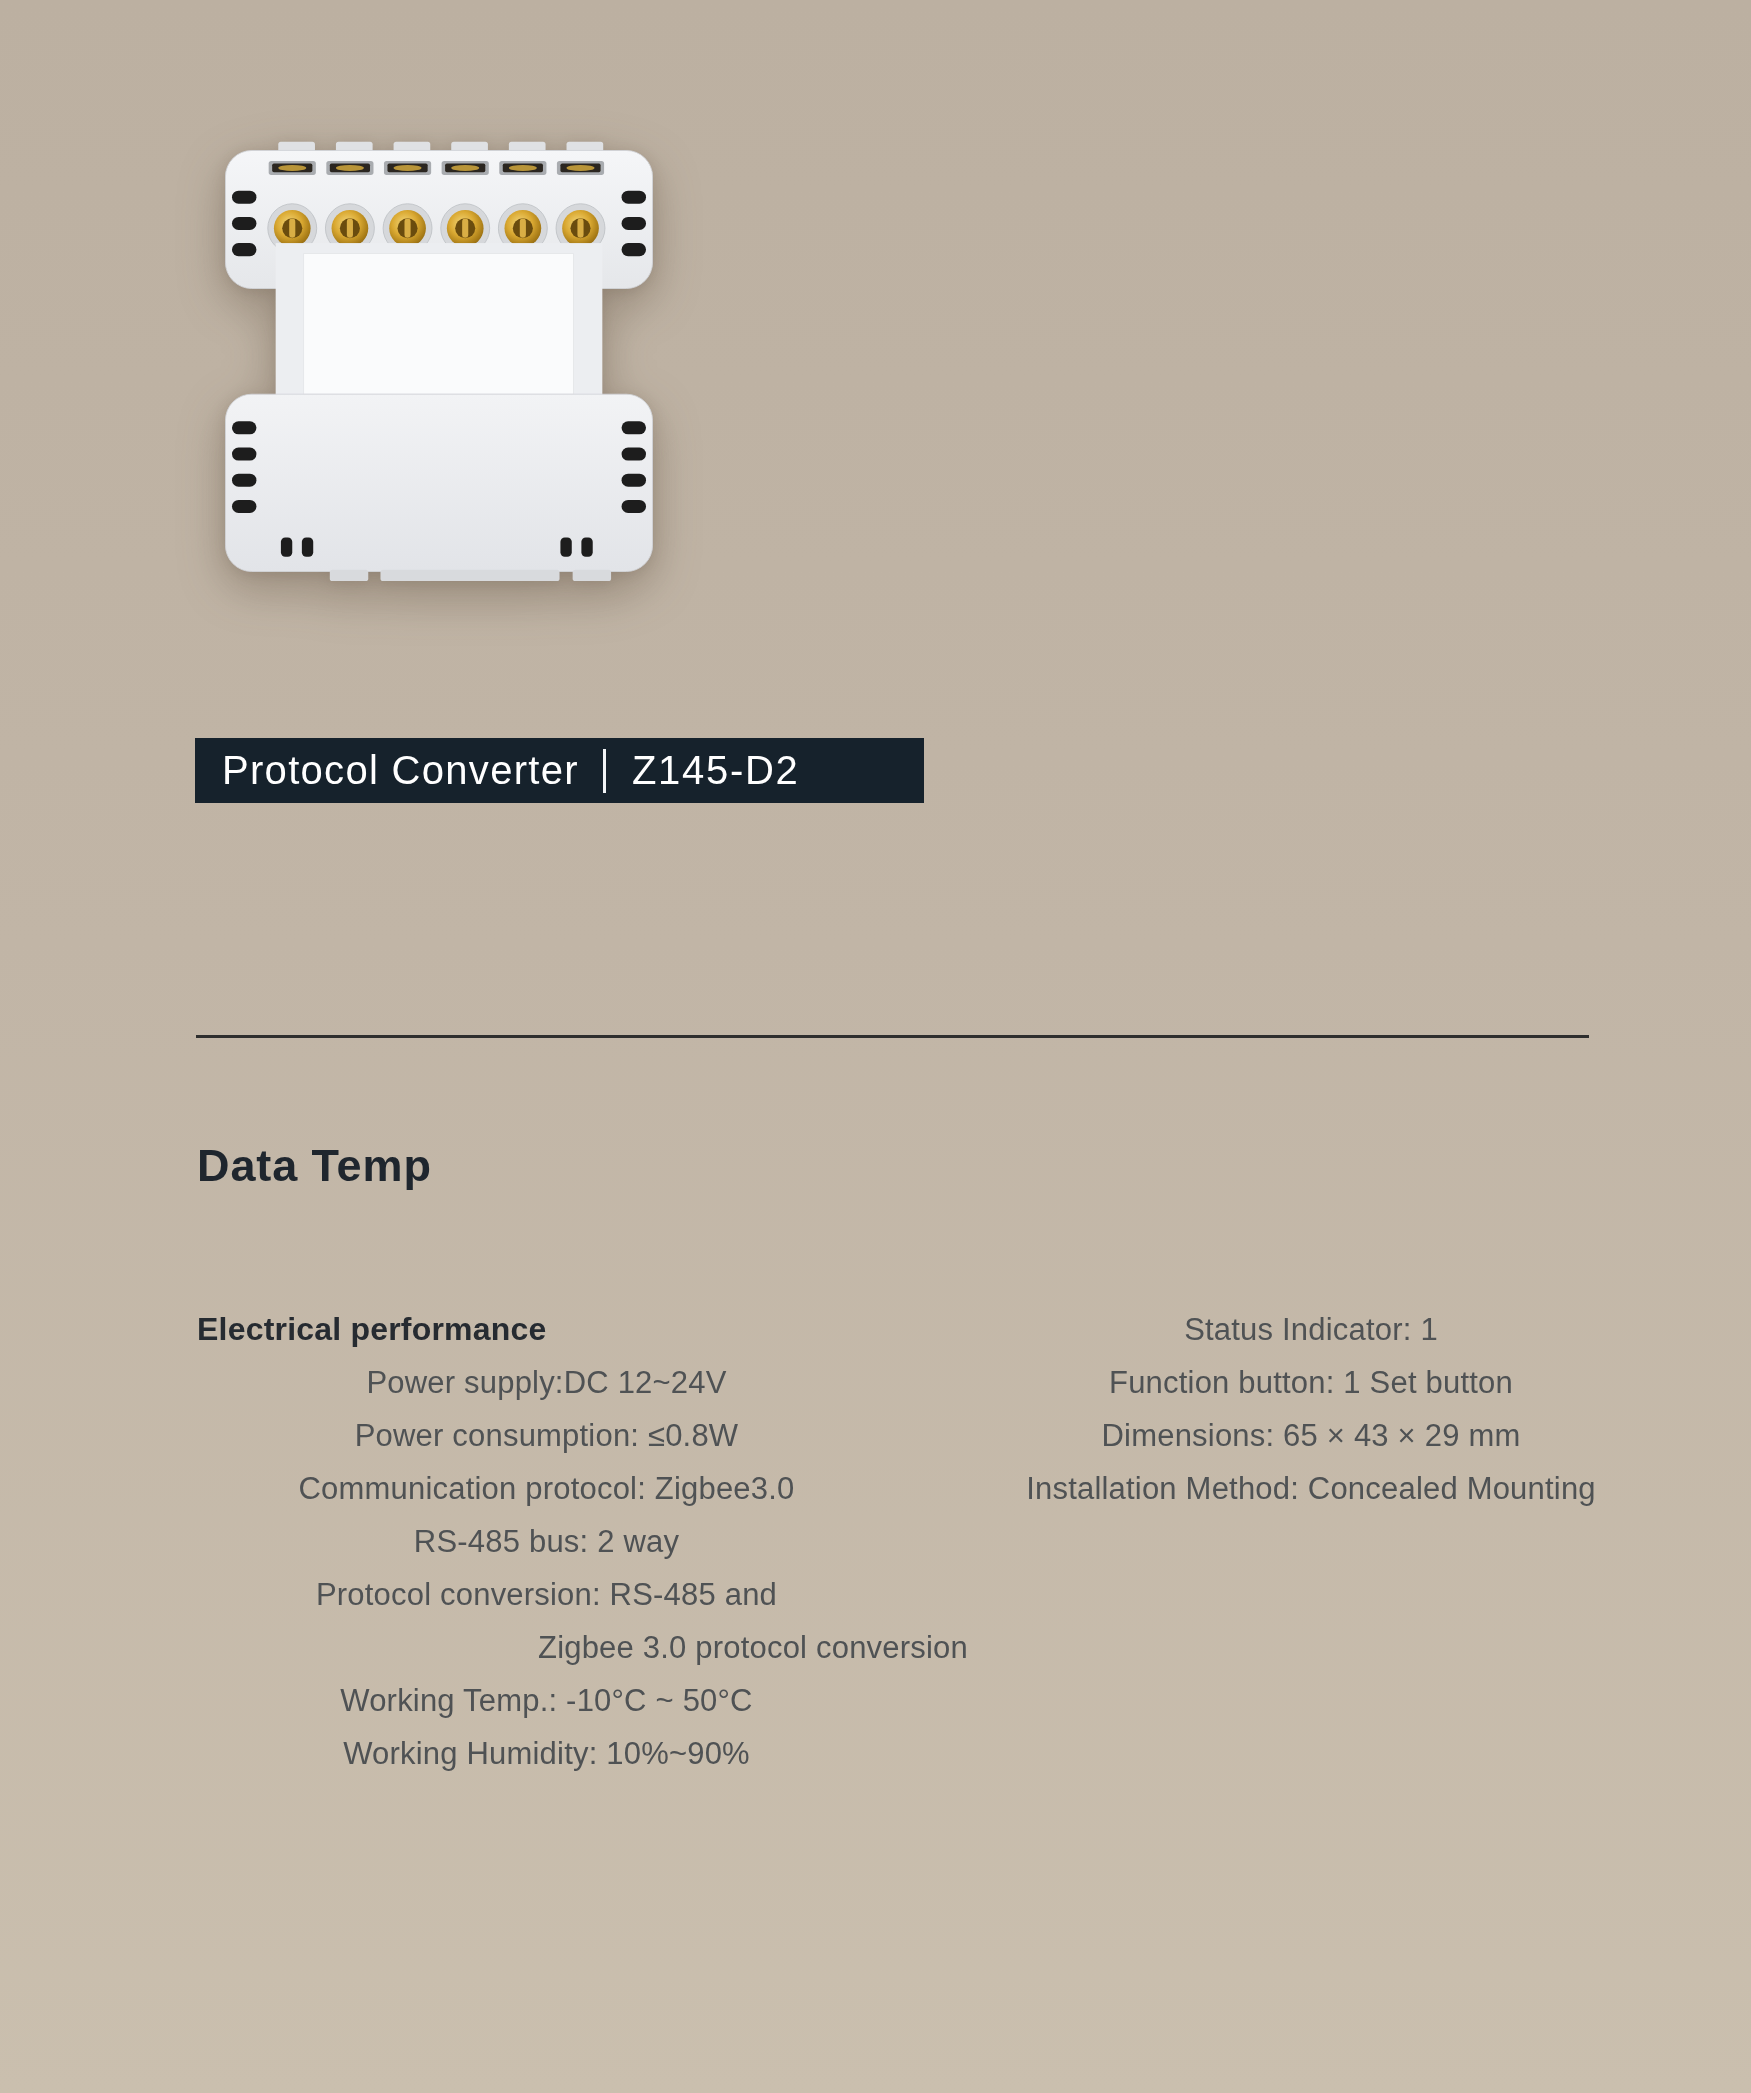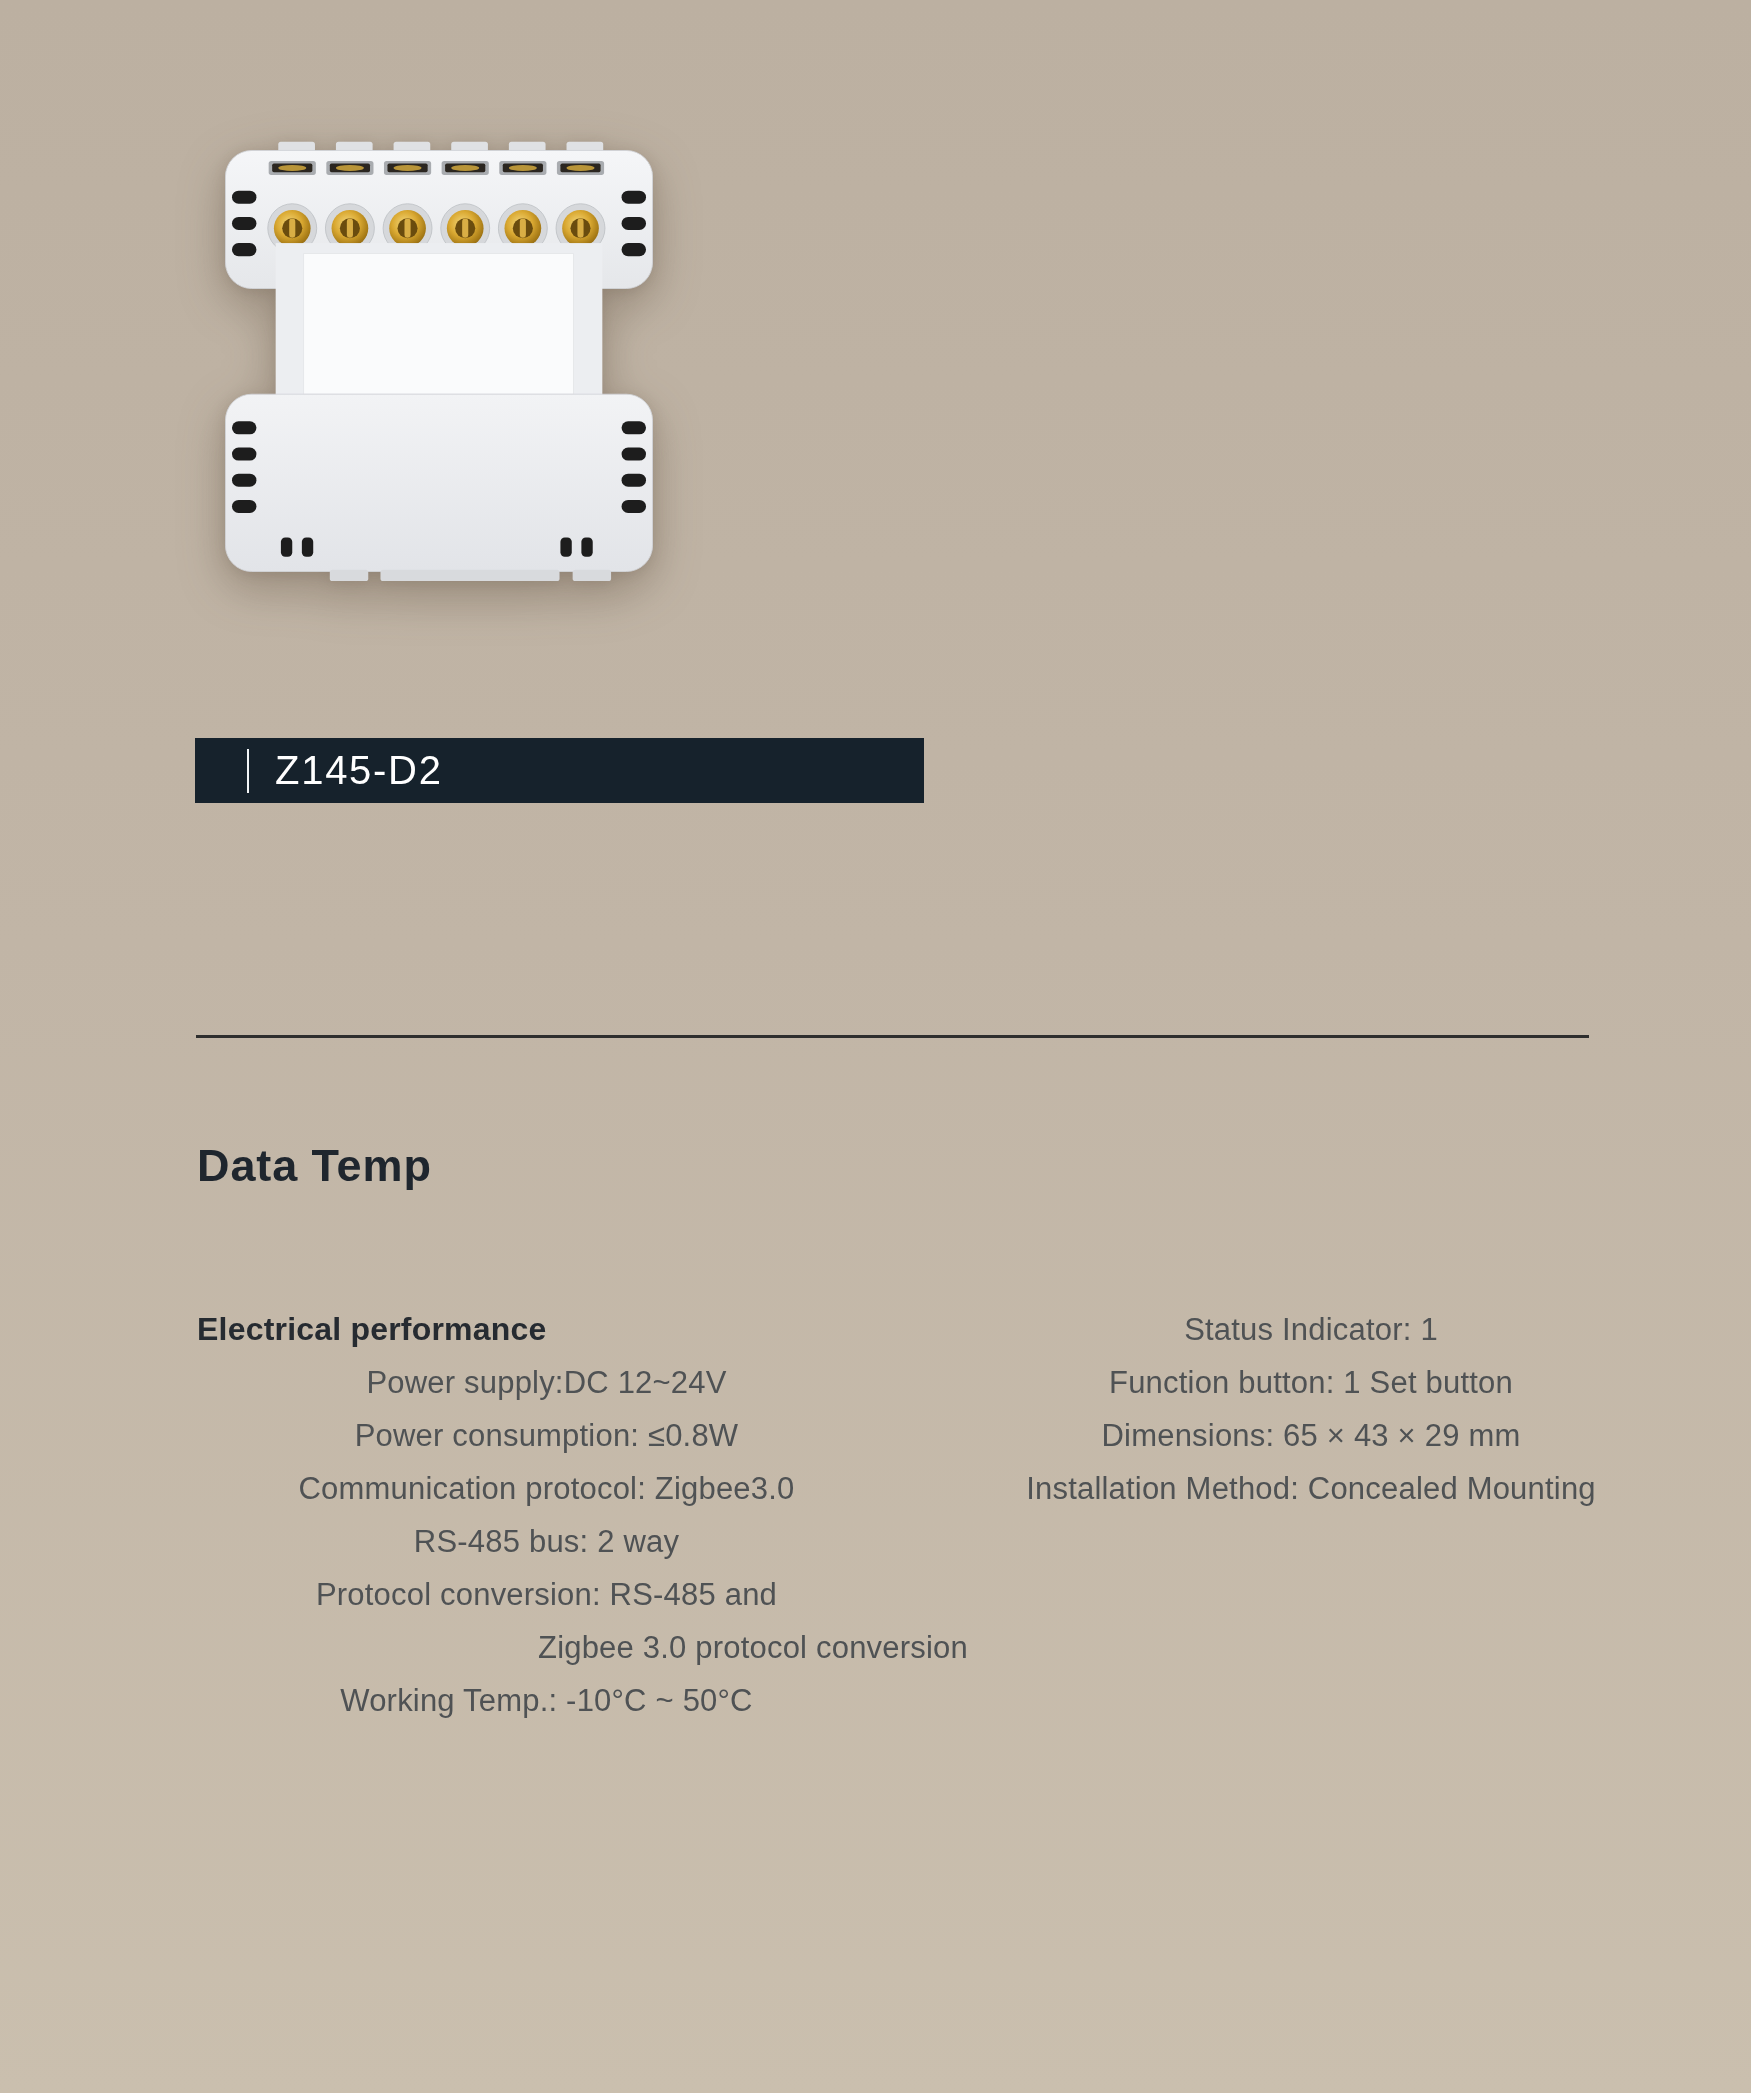--- a/index.html
+++ b/index.html
@@ -149,38 +149,40 @@
       </g>
       <g fill="#d8dadd">
         <rect x="120" y="492" width="44" height="13" rx="3"></rect>
           <rect x="178" y="492" width="205" height="13" rx="3"></rect>
         <rect x="398" y="492" width="44" height="13" rx="3"></rect>
       </g>
     </svg>
   </div>
 
   <div class="title-bar">
+    <span class="name">Protocol Converter</span>
     <span class="sep"></span>
     <span class="model">Z145-D2</span>
   </div>
 
 
   <div class="divider"></div>
 
   <div class="section-heading">Data Temp</div>
 
   <div class="spec-col left">
     <div class="col-heading">Electrical performance</div>
     <div class="line">Power supply:DC 12~24V</div>
     <div class="line">Power consumption: ≤0.8W</div>
     <div class="line">Communication protocol: Zigbee3.0</div>
     <div class="line">RS-485 bus: 2 way</div>
     <div class="line">Protocol conversion: RS-485 and</div>
     <div class="line indent">Zigbee 3.0 protocol conversion</div>
     <div class="line">Working Temp.: -10°C ~ 50°C</div>
+    <div class="line">Working Humidity: 10%~90%</div>
   </div>
 
   <div class="spec-col right">
     <div class="line">Status Indicator: 1</div>
     <div class="line">Function button: 1 Set button</div>
     <div class="line">Dimensions: 65 × 43 × 29 mm</div>
     <div class="line">Installation Method: Concealed Mounting</div>
   </div>
 
 </div>

